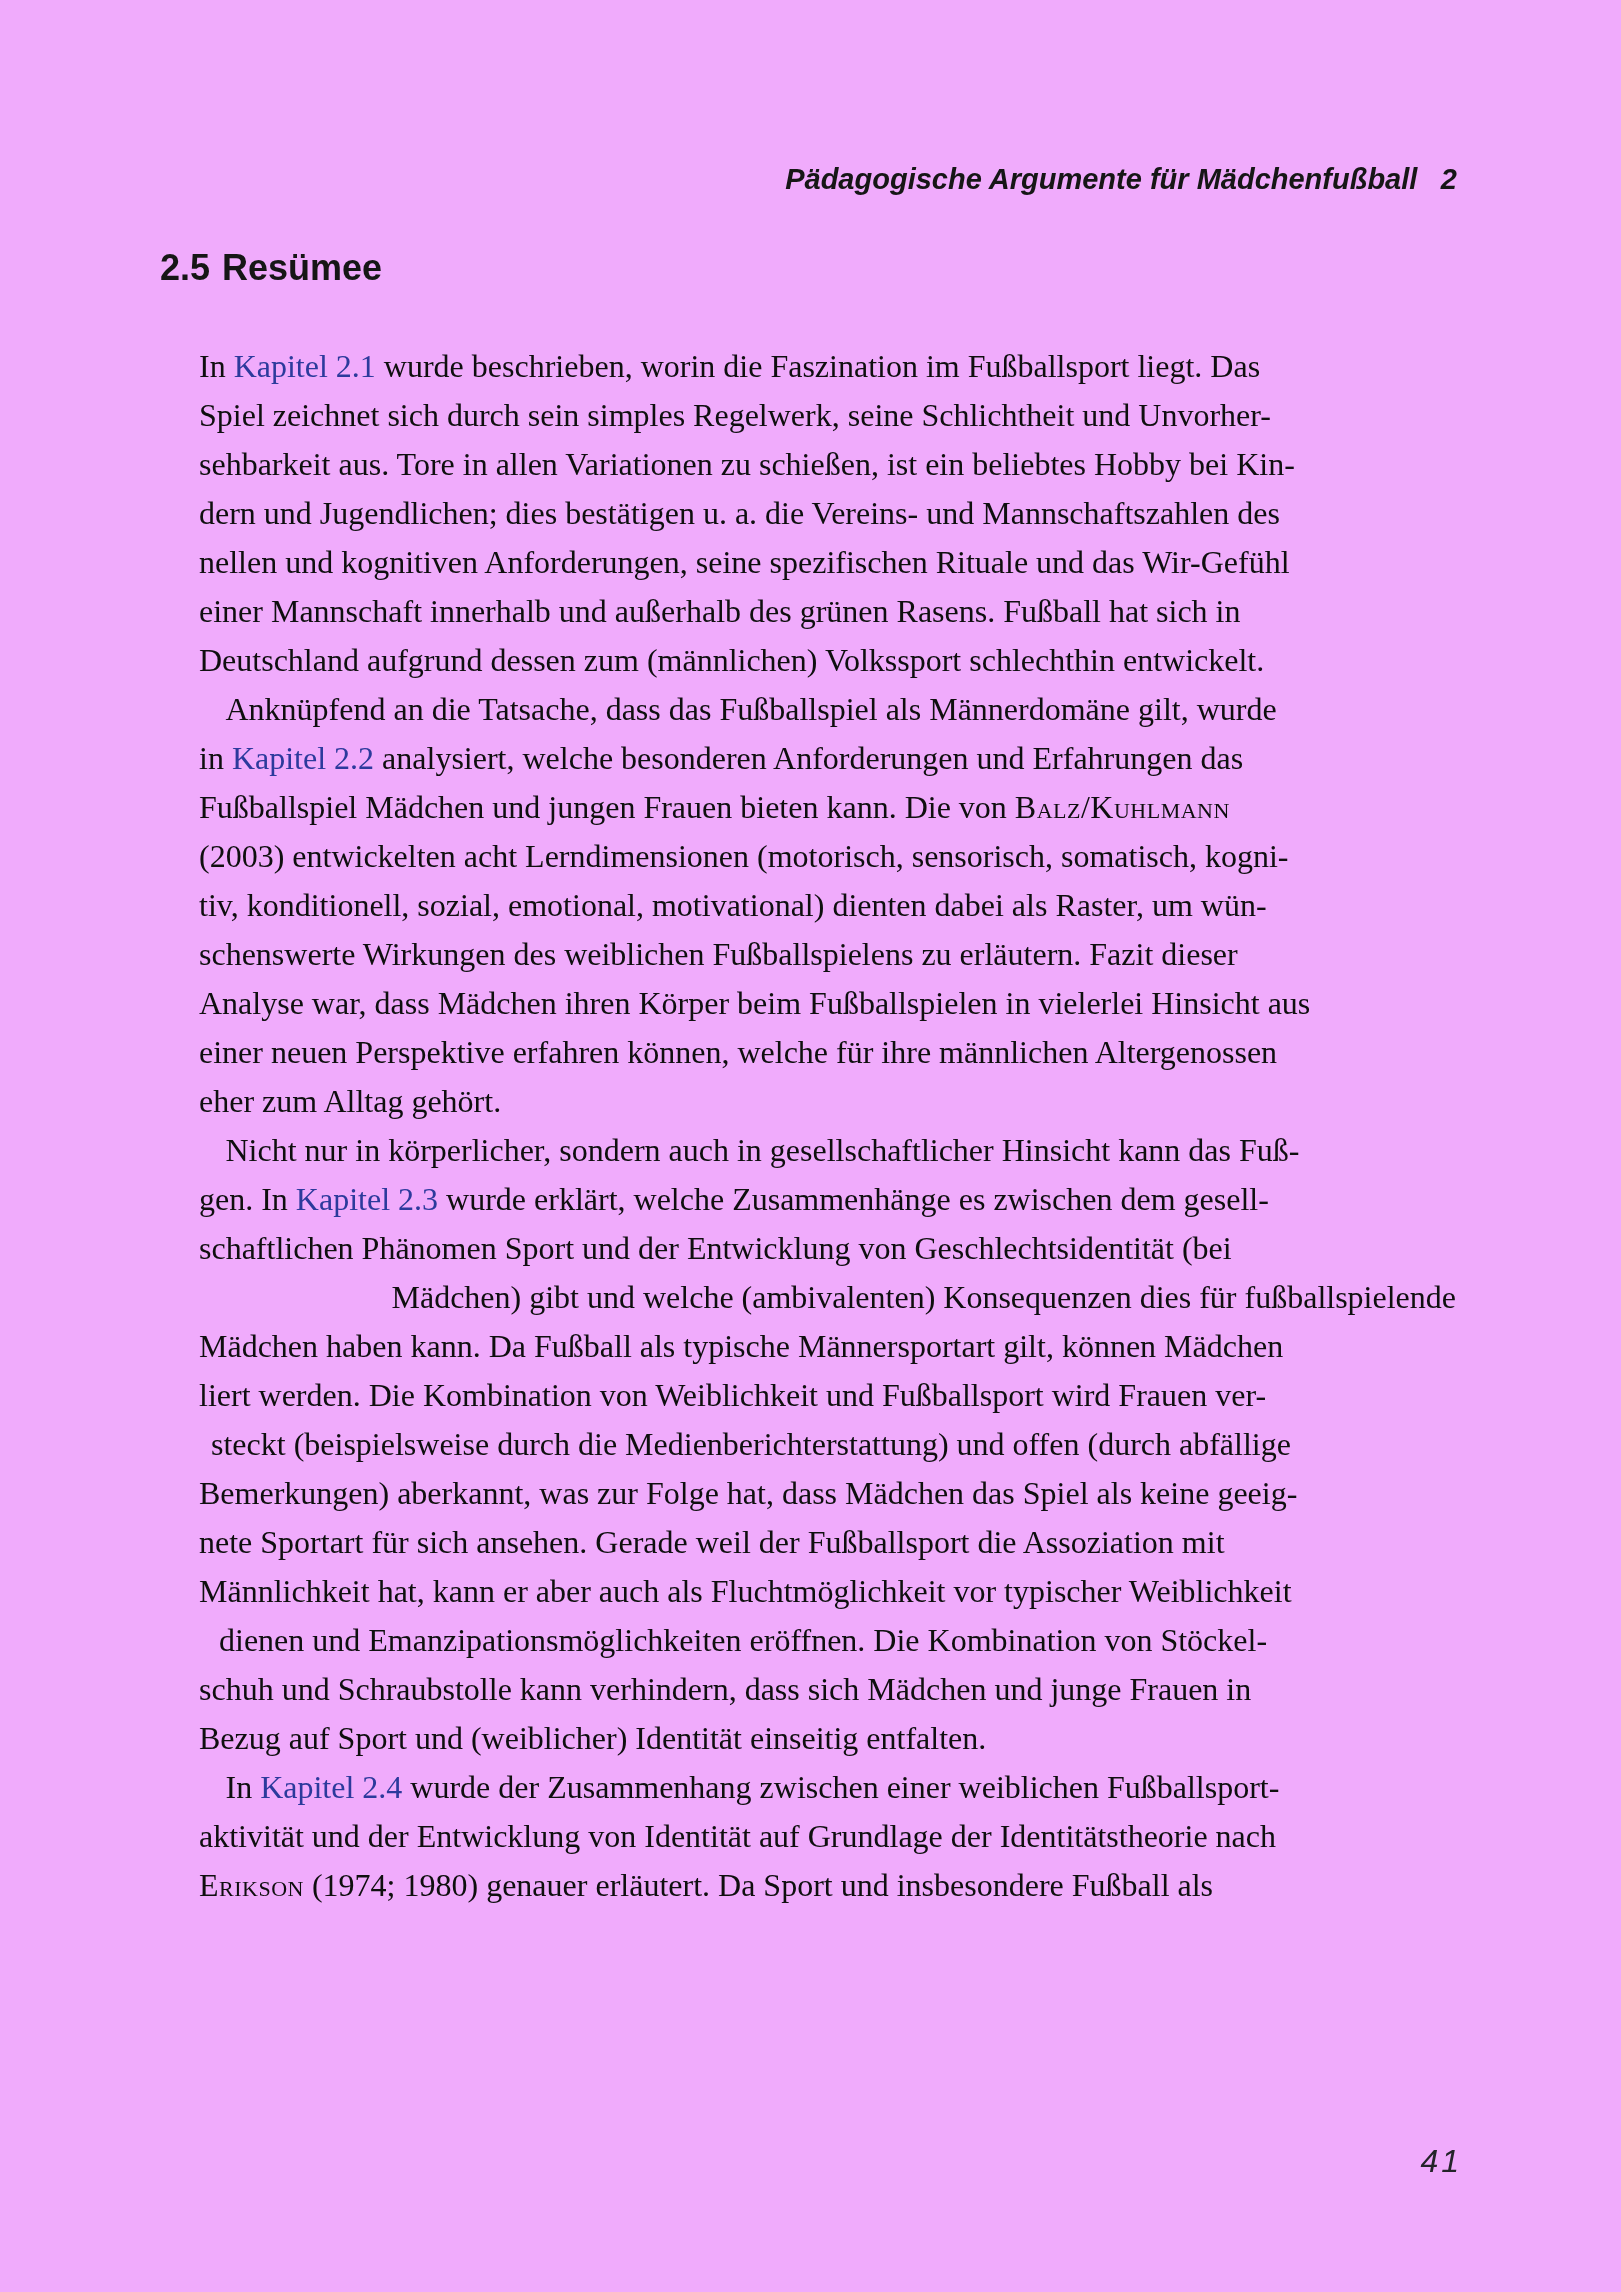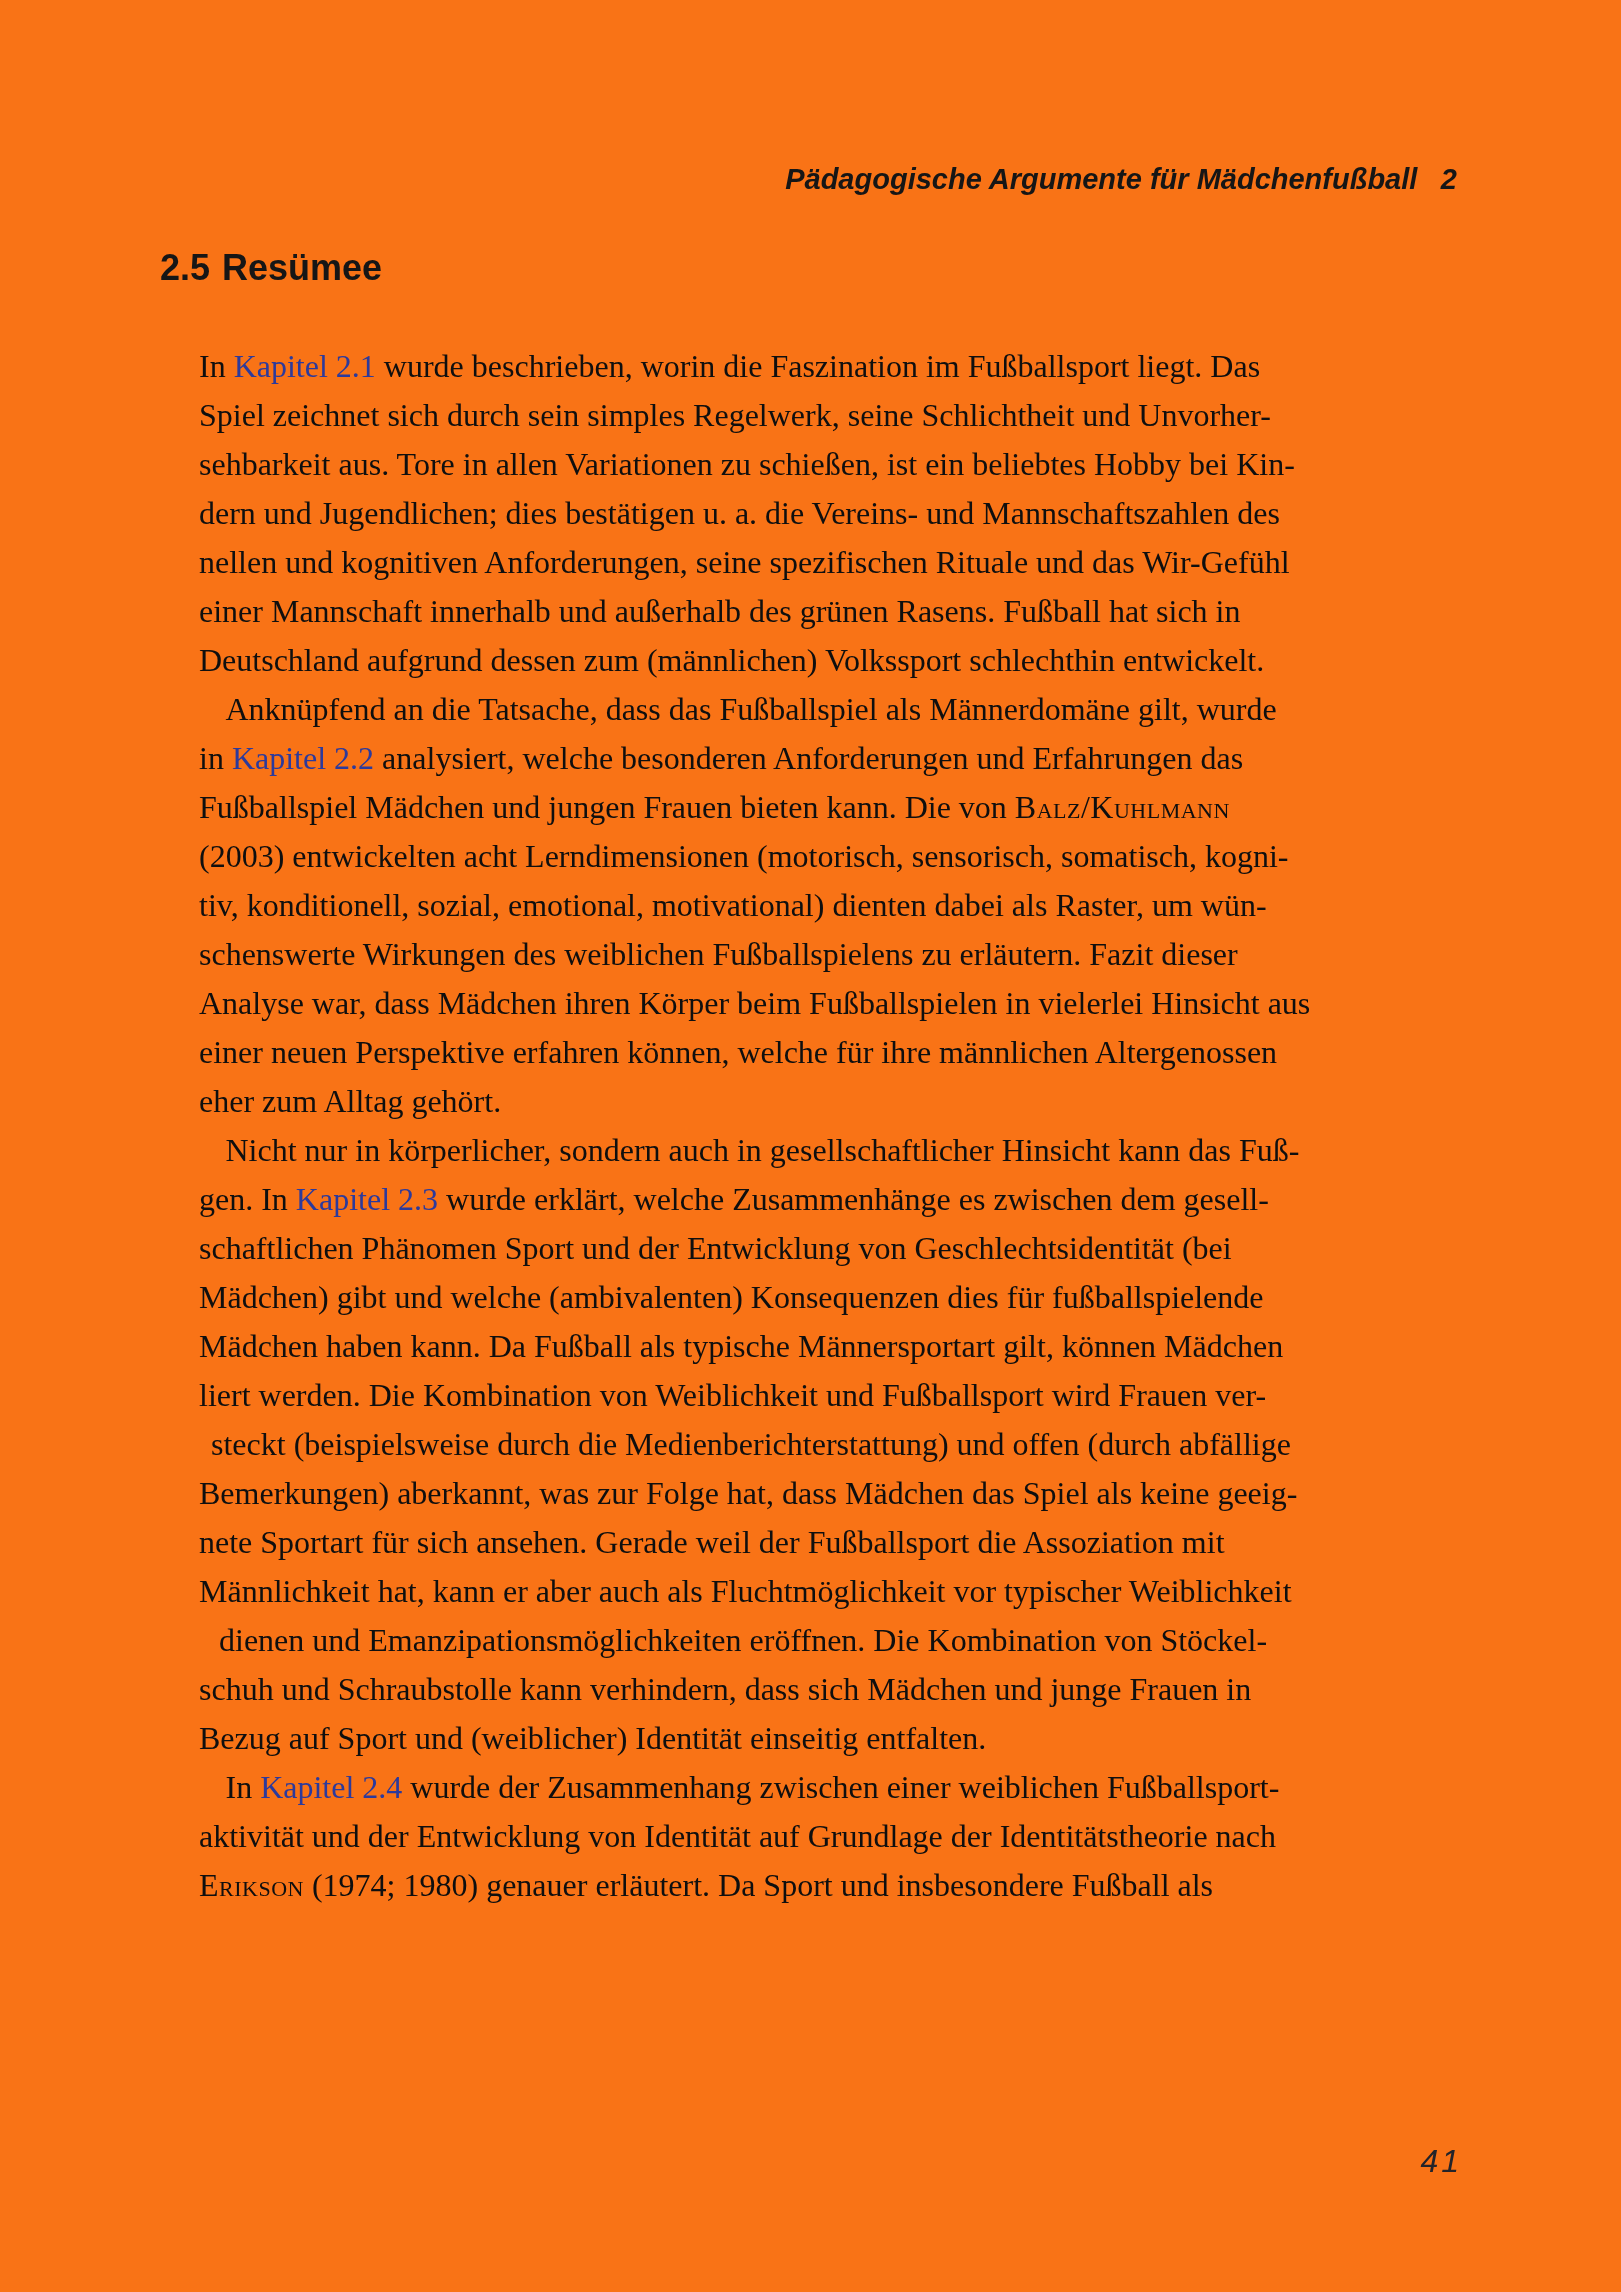--- a/index.html
+++ b/index.html
@@ -1,20 +1,20 @@
 <!DOCTYPE html>
 <html lang="de" style="--link-color: #2c3a9c;"><head>
 <meta charset="utf-8">
 <style>
   html, body { margin: 0; padding: 0; background: #ffffff; }
   .page {
     position: relative;
     width: 1621px;
     height: 2293px;
-    background: #f97316;
+    background: #f0abfc;
     overflow: hidden;
     color: #101010;
   }
   .running-header {
     position: absolute;
     top: 163px;
     right: 164px;
     display: flex;
     align-items: baseline;
     gap: 23.5px;
@@ -95,21 +95,21 @@
       <div class="line" style="word-spacing: 0px;">Fußballspiel Mädchen und jungen Frauen bieten kann. Die von <span class="sc">Balz/Kuhlmann</span></div>
       <div class="line" style="word-spacing: 0px;">(2003) entwickelten acht Lerndimensionen (motorisch, sensorisch, somatisch, kogni-</div>
       <div class="line" style="word-spacing: 0px;">tiv, konditionell, sozial, emotional, motivational) dienten dabei als Raster, um wün-</div>
       <div class="line" style="word-spacing: 0px;">schenswerte Wirkungen des weiblichen Fußballspielens zu erläutern. Fazit dieser</div>
       <div class="line" style="word-spacing: 0px;">Analyse war, dass Mädchen ihren Körper beim Fußballspielen in vielerlei Hinsicht aus</div>
       <div class="line" style="word-spacing: 0px;">einer neuen Perspektive erfahren können, welche für ihre männlichen Altergenossen</div>
       <div class="line last">eher zum Alltag gehört.</div>
       <div class="line indent" style="word-spacing: 0px;">Nicht nur in körperlicher, sondern auch in gesellschaftlicher Hinsicht kann das Fuß-</div>
       <div class="line" style="word-spacing: 0px;">gen. In <span class="link">Kapitel 2.3</span> wurde erklärt, welche Zusammenhänge es zwischen dem gesell-</div>
       <div class="line" style="word-spacing: 0px;">schaftlichen Phänomen Sport und der Entwicklung von Geschlechtsidentität (bei</div>
-      <div class="line" style="word-spacing: 0px;">Mädchen) gibt und welche (ambivalenten) Konsequenzen dies für fußballspielende</div>
+      <div class="line" style="word-spacing: 0px; text-align: right;">Mädchen) gibt und welche (ambivalenten) Konsequenzen dies für fußballspielende</div>
       <div class="line" style="word-spacing: 0px;">Mädchen haben kann. Da Fußball als typische Männersportart gilt, können Mädchen</div>
       <div class="line" style="word-spacing: 0px;">liert werden. Die Kombination von Weiblichkeit und Fußballsport wird Frauen ver-</div>
       <div class="line" style="word-spacing: 0px; margin-left: 12px;">steckt (beispielsweise durch die Medienberichterstattung) und offen (durch abfällige</div>
       <div class="line" style="word-spacing: 0px;">Bemerkungen) aberkannt, was zur Folge hat, dass Mädchen das Spiel als keine geeig-</div>
       <div class="line" style="word-spacing: 0px;">nete Sportart für sich ansehen. Gerade weil der Fußballsport die Assoziation mit</div>
       <div class="line" style="word-spacing: 0px;">Männlichkeit hat, kann er aber auch als Fluchtmöglichkeit vor typischer Weiblichkeit</div>
       <div class="line" style="word-spacing: 0px; margin-left: 20px;">dienen und Emanzipationsmöglichkeiten eröffnen. Die Kombination von Stöckel-</div>
       <div class="line" style="word-spacing: 0px;">schuh und Schraubstolle kann verhindern, dass sich Mädchen und junge Frauen in</div>
       <div class="line last">Bezug auf Sport und (weiblicher) Identität einseitig entfalten.</div>
       <div class="line indent" style="word-spacing: 0px;">In <span class="link">Kapitel 2.4</span> wurde der Zusammenhang zwischen einer weiblichen Fußballsport-</div>

